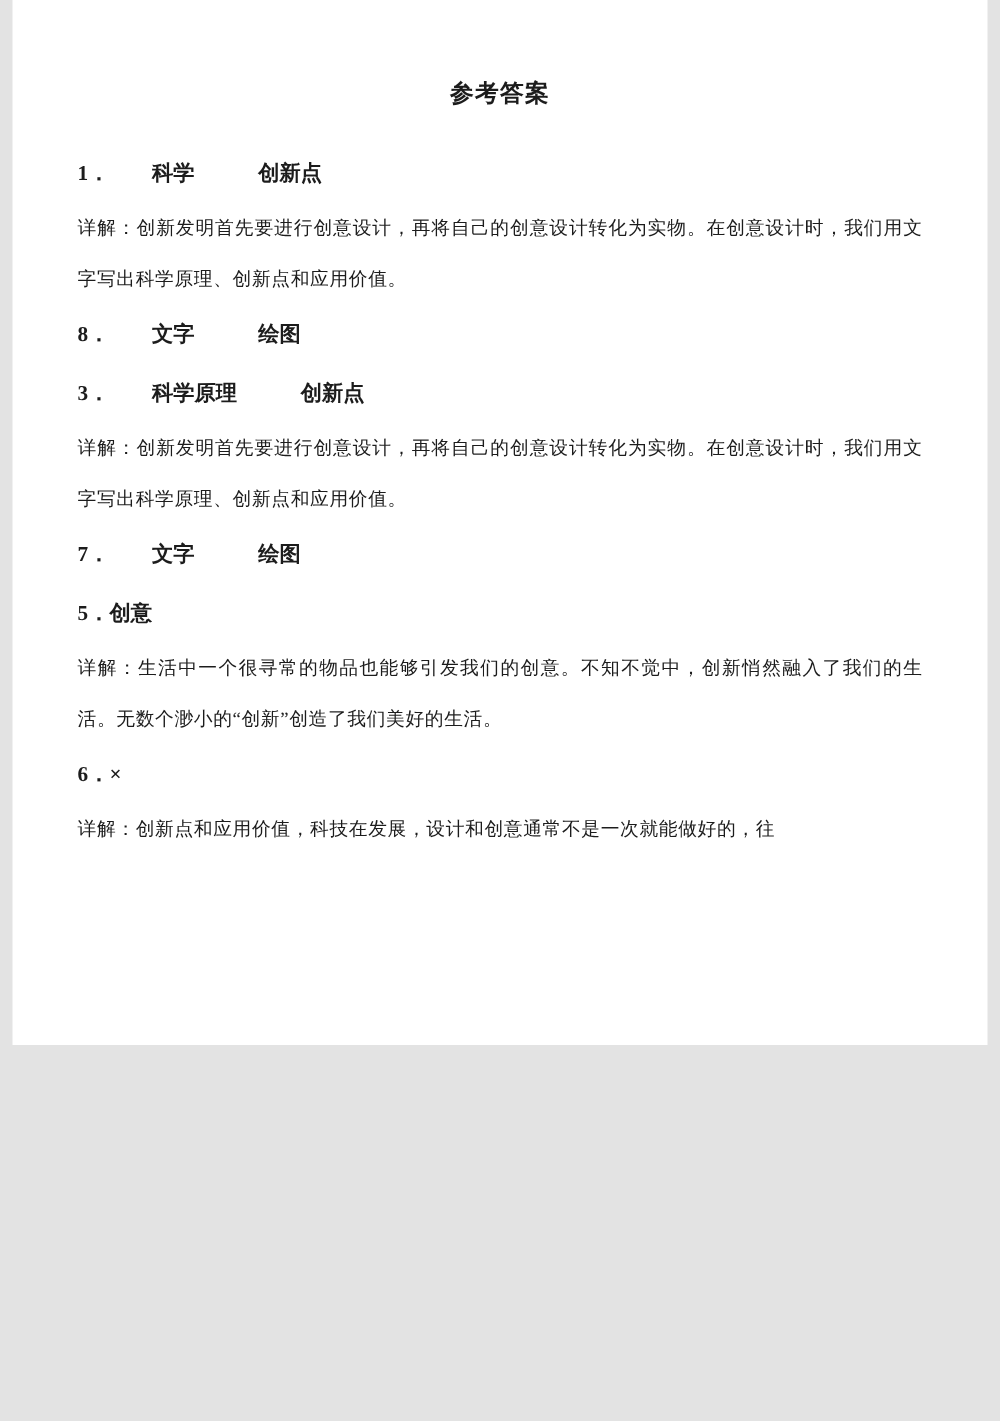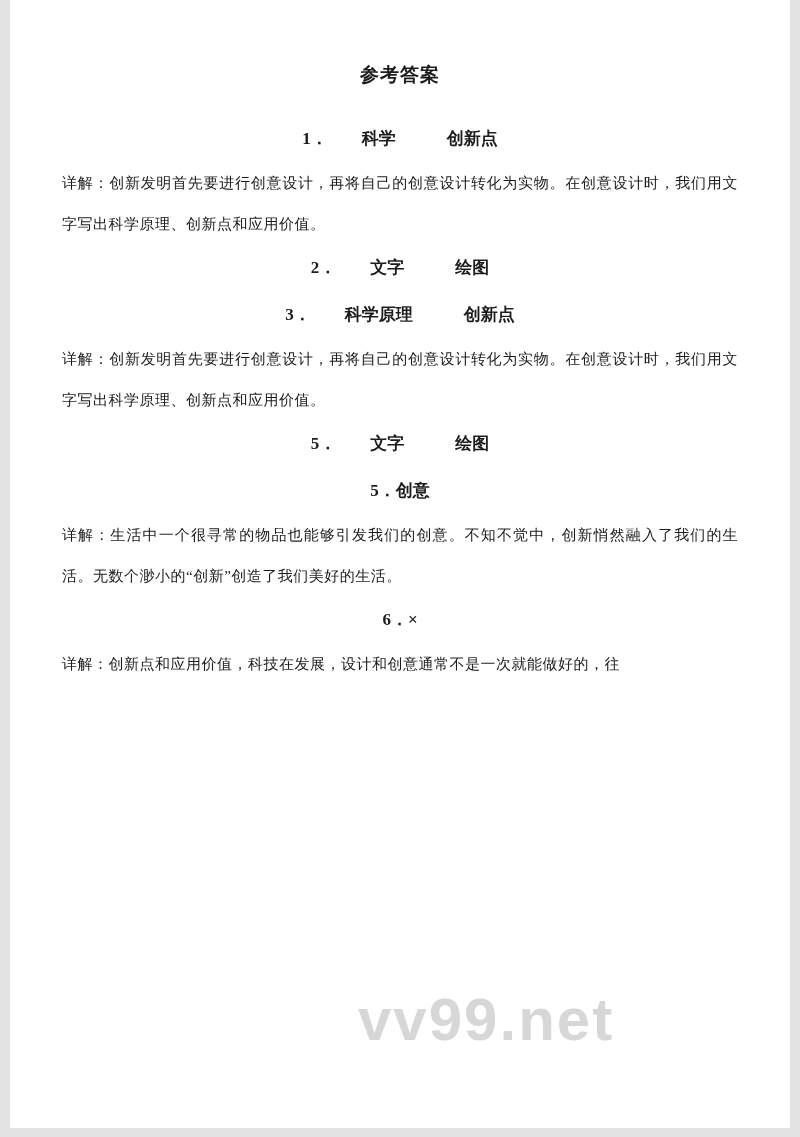--- a/index.html
+++ b/index.html
@@ -3,21 +3,21 @@
 <meta charset="utf-8">
 <style>
   html, body {
     margin: 0;
     padding: 0;
     background: #e3e3e3;
     font-family: "Liberation Serif", "DejaVu Serif", serif;
   }
   .viewport {
     width: 800px;
-    height: 1137px;
+    height: 836px;
     position: relative;
     overflow: hidden;
     background: #e3e3e3;
   }
   .page {
     position: absolute;
     left: 10px;
     top: 0;
     width: 780px;
     height: 1128px;
@@ -33,21 +33,20 @@
     font-weight: bold;
     margin: 0 0 28px 0;
     letter-spacing: 1px;
   }
   .answer-line {
     font-size: 17px;
     line-height: 2.75;
     margin: 0;
     white-space: pre-wrap;
     font-weight: 600;
-    text-align: center;
   }
   .explanation {
     font-size: 15px;
     line-height: 2.75;
     margin: 0;
     text-align: justify;
     text-justify: inter-ideograph;
     letter-spacing: 0.5px;
   }
   .item { margin: 0; }
@@ -71,30 +70,30 @@
   <div class="page">
 
     <h1 class="title">参考答案</h1>
 
     <section class="item">
       <p class="answer-line">1．　　科学　　　创新点</p>
       <p class="explanation">详解：创新发明首先要进行创意设计，再将自己的创意设计转化为实物。在创意设计时，我们用文字写出科学原理、创新点和应用价值。</p>
     </section>
 
     <section class="item">
-      <p class="answer-line">2．　　文字　　　绘图</p>
+      <p class="answer-line">8．　　文字　　　绘图</p>
     </section>
 
     <section class="item">
       <p class="answer-line">3．　　科学原理　　　创新点</p>
       <p class="explanation">详解：创新发明首先要进行创意设计，再将自己的创意设计转化为实物。在创意设计时，我们用文字写出科学原理、创新点和应用价值。</p>
     </section>
 
     <section class="item">
-      <p class="answer-line">5．　　文字　　　绘图</p>
+      <p class="answer-line">7．　　文字　　　绘图</p>
     </section>
 
     <section class="item">
       <p class="answer-line">5．创意</p>
       <p class="explanation">详解：生活中一个很寻常的物品也能够引发我们的创意。不知不觉中，创新悄然融入了我们的生活。无数个渺小的“创新”创造了我们美好的生活。</p>
     </section>
 
     <section class="item">
       <p class="answer-line">6．×</p>
       <p class="explanation">详解：创新点和应用价值，科技在发展，设计和创意通常不是一次就能做好的，往</p>

